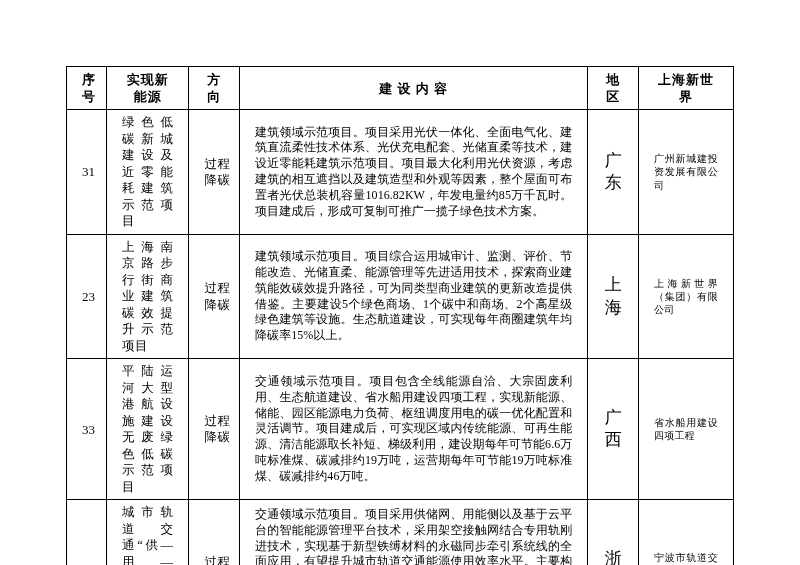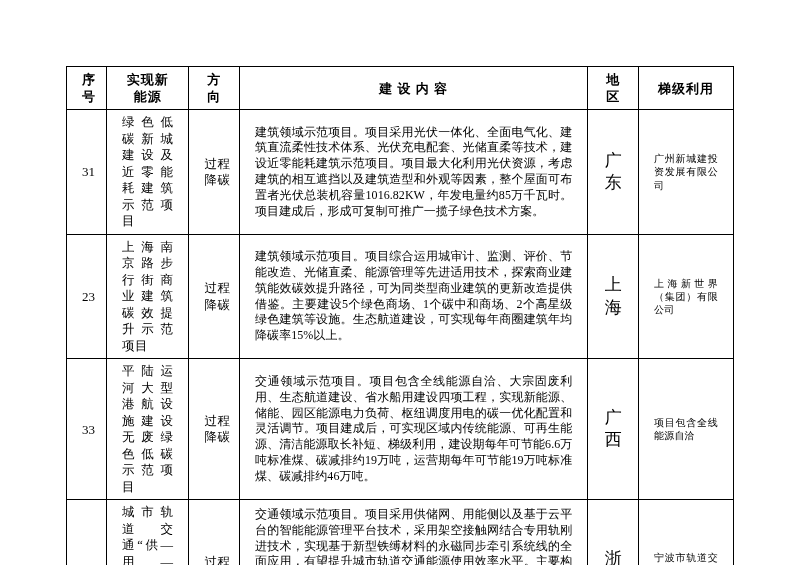--- a/index.html
+++ b/index.html
@@ -101,21 +101,21 @@
       <col class="col-area">
       <col class="col-org">
     </colgroup>
     <thead>
       <tr>
         <th>序号</th>
         <th>实现新能源</th>
         <th>方向</th>
         <th>建 设 内 容</th>
         <th>地区</th>
-        <th>梯级利用</th>
+        <th>上海新世界</th>
       </tr>
     </thead>
     <tbody>
       <tr class="row-31">
         <td class="c-seq">31</td>
         <td class="c-name">绿色低碳新城建设及近零能耗建筑示范项目</td>
         <td class="c-dir"><span class="dirwrap">过程降碳</span></td>
         <td class="c-body">建筑领域示范项目。项目采用光伏一体化、全面电气化、建筑直流柔性技术体系、光伏充电配套、光储直柔等技术，建设近零能耗建筑示范项目。项目最大化利用光伏资源，考虑建筑的相互遮挡以及建筑造型和外观等因素，整个屋面可布置者光伏总装机容量1016.82KW，年发电量约85万千瓦时。项目建成后，形成可复制可推广一揽子绿色技术方案。</td>
         <td class="c-area">广东</td>
         <td class="c-org">广州新城建投资发展有限公司</td>
@@ -127,21 +127,21 @@
         <td class="c-body">建筑领域示范项目。项目综合运用城审计、监测、评价、节能改造、光储直柔、能源管理等先进适用技术，探索商业建筑能效碳效提升路径，可为同类型商业建筑的更新改造提供借鉴。主要建设5个绿色商场、1个碳中和商场、2个高星级绿色建筑等设施。生态航道建设，可实现每年商圈建筑年均降碳率15%以上。</td>
         <td class="c-area">上海</td>
         <td class="c-org">上海新世界（集团）有限公司</td>
       </tr>
       <tr class="row-33">
         <td class="c-seq">33</td>
         <td class="c-name">平陆运河大型港航设施建设无废绿色低碳示范项目</td>
         <td class="c-dir"><span class="dirwrap">过程降碳</span></td>
         <td class="c-body">交通领域示范项目。项目包含全线能源自洽、大宗固废利用、生态航道建设、省水船用建设四项工程，实现新能源、储能、园区能源电力负荷、枢纽调度用电的碳一优化配置和灵活调节。项目建成后，可实现区域内传统能源、可再生能源、清洁能源取长补短、梯级利用，建设期每年可节能6.6万吨标准煤、碳减排约19万吨，运营期每年可节能19万吨标准煤、碳减排约46万吨。</td>
         <td class="c-area">广西</td>
-        <td class="c-org">项目包含全线能源自洽</td>
+        <td class="c-org">省水船用建设四项工程</td>
       </tr>
       <tr class="row-34">
         <td class="c-seq">34</td>
         <td class="c-name">城市轨道交通“供—用—管”综合节能低碳示范项目</td>
         <td class="c-dir"><span class="dirwrap">过程降碳</span></td>
         <td class="c-body">交通领域示范项目。项目采用供储网、用能侧以及基于云平台的智能能源管理平台技术，采用架空接触网结合专用轨刚进技术，实现基于新型铁缚材料的永磁同步牵引系统线的全面应用，有望提升城市轨道交通能源使用效率水平。主要构建“供—用—管”协同一体的绿色节能综合技术体系，形成一套智能能源系统相关技术标准。项目建成后，可实现运营能耗降低25%以上，智能牵引供电设备自主化率大于95%，每年可减少碳排放约6800吨。</td>
         <td class="c-area">浙江</td>
         <td class="c-org">宁波市轨道交通集团有限公司</td>
       </tr>
     </tbody>

